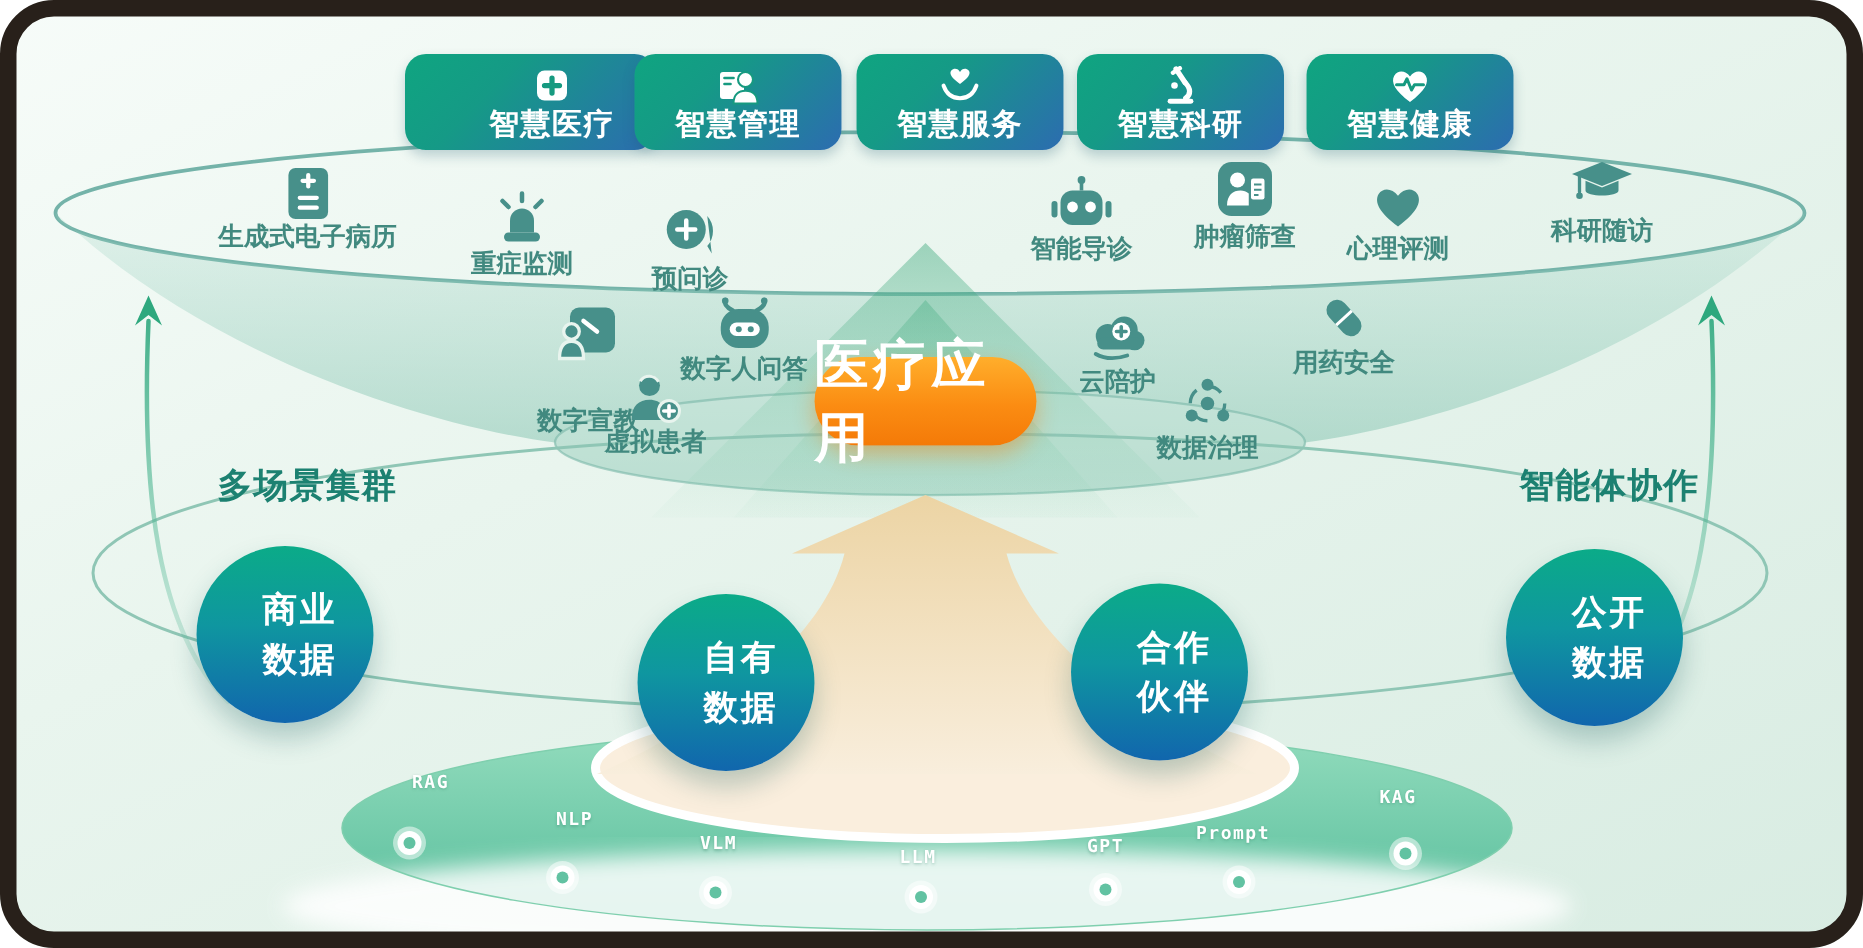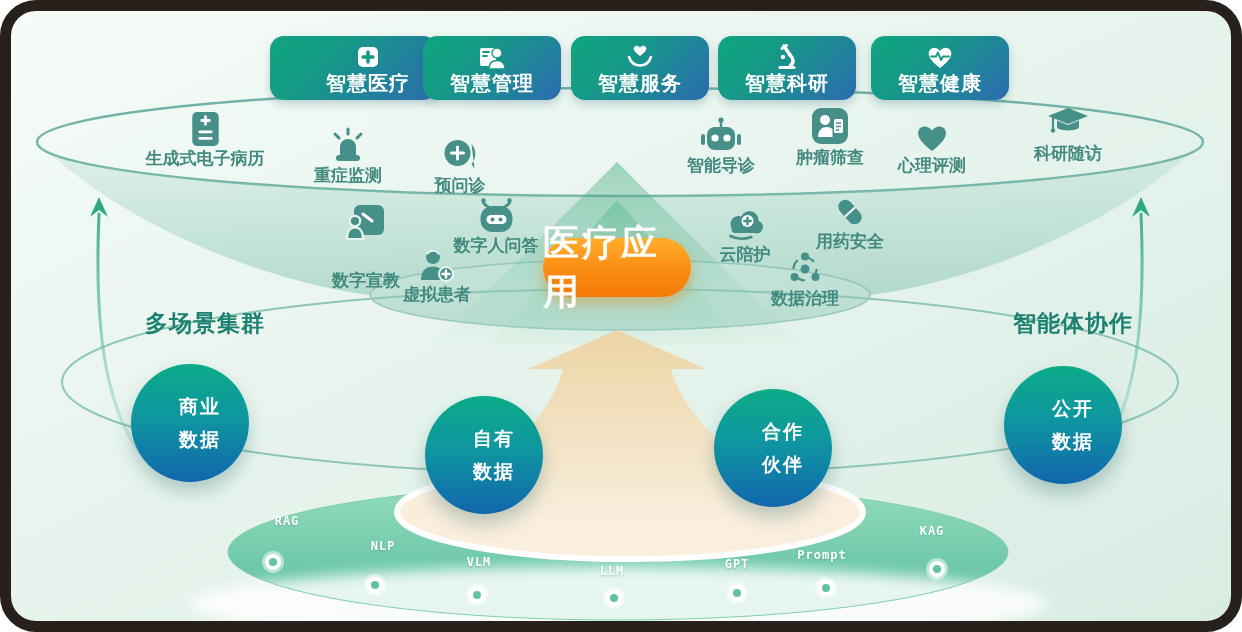--- a/index.html
+++ b/index.html
@@ -22,21 +22,21 @@
         background:linear-gradient(180deg,#ffae2b 0%,#fb8c12 55%,#f47a08 100%);
         box-shadow:0 6px 14px rgba(240,130,20,.45);display:flex;align-items:center;justify-content:center;}
   .pill span{color:#fff;font-size:36px;font-weight:bold;letter-spacing:3px;}
   
   .heading{position:absolute;z-index:10;color:#1c8171;font-size:23px;font-weight:700;letter-spacing:1px;white-space:nowrap;margin-left:40px;}
   
   .dcircle{position:absolute;width:118px;height:118px;border-radius:50%;z-index:14;
            background:linear-gradient(180deg,#0bab88 0%,#0f96a0 45%,#1166ad 100%);
            box-shadow:0 10px 18px rgba(25,95,95,.28);
            display:flex;flex-direction:column;align-items:center;justify-content:center;}
-  .dcircle span{color:#fff;font-size:19px;font-weight:bold;line-height:33px;letter-spacing:2px;margin-left:20px;}
+  .dcircle span{color:#fff;font-size:23px;font-weight:bold;line-height:33px;letter-spacing:2px;margin-left:20px;}
   
   .tech{position:absolute;z-index:14;transform:translate(-50%,-50%);color:#ffffff;font-size:12px;font-weight:bold;
         font-family:"DejaVu Sans Mono","Liberation Mono",monospace;letter-spacing:1px;text-shadow:0 1px 2px rgba(40,120,95,.35);}
 </style>
 </head>
 <body>
 
 <div class="frame">
   <div class="canvas">
 
@@ -223,21 +223,21 @@
     <div class="app-item" style="left:1068px;top:106px;">
       <svg width="44" height="36" viewBox="0 0 44 36">
         <path d="M22 2 L42 10 L22 18 L2 10 Z" fill="#47908a"></path>
         <path d="M11 14.5 V21 C11 25.5 33 25.5 33 21 V14.5 L22 19 Z" fill="#47908a"></path>
         <path d="M7 11.5 V22" stroke="#47908a" stroke-width="2.2" stroke-linecap="round"></path>
         <circle cx="7" cy="24.5" r="2.2" fill="#47908a"></circle>
       </svg>
       <span class="alabel">科研随访</span>
     </div>
 
-    <div class="app-item" style="left:366px;top:203px;gap:31px;">
+    <div class="app-item" style="left:392px;top:203px;gap:31px;">
       <svg width="40" height="38" viewBox="0 0 40 38">
         <rect x="8" y="2" width="30" height="30" rx="6" fill="#47908a"></rect>
         <path d="M17 11 L26 18" stroke="#ffffff" stroke-width="3" stroke-linecap="round"></path>
         <circle cx="9" cy="18" r="5.2" fill="#47908a" stroke="#e8f4ee" stroke-width="2.2"></circle>
         <path d="M1 36 C1 27.5 4.5 24.5 9 24.5 C13.5 24.5 17 27.5 17 36 Z" fill="#47908a" stroke="#e8f4ee" stroke-width="2.2"></path>
       </svg>
       <span class="alabel">数字宣教</span>
     </div>
     <div class="app-item" style="left:496px;top:198px;">
       <svg width="44" height="36" viewBox="0 0 44 36">
@@ -267,21 +267,21 @@
         <circle cx="15" cy="17" r="8" fill="#47908a"></circle>
         <circle cx="26" cy="13" r="9" fill="#47908a"></circle>
         <circle cx="33" cy="20" r="6.5" fill="#47908a"></circle>
         <rect x="8" y="18" width="30" height="8" rx="4" fill="#47908a"></rect>
         <circle cx="24" cy="14" r="6" fill="#ffffff"></circle>
         <path d="M24 10.8 V17.2 M20.8 14 H27.2" stroke="#47908a" stroke-width="2.4" stroke-linecap="round"></path>
         <path d="M7 29 Q16 34 28 30" stroke="#47908a" stroke-width="2.6" fill="none" stroke-linecap="round"></path>
       </svg>
       <span class="alabel">云陪护</span>
     </div>
-    <div class="app-item" style="left:850px;top:194px;">
+    <div class="app-item" style="left:896px;top:194px;">
       <svg width="36" height="36" viewBox="0 0 36 36">
         <g transform="rotate(-42 18 18)">
           <rect x="11" y="4" width="14" height="28" rx="7" fill="#47908a"></rect>
           <path d="M11 18 H25" stroke="#ffffff" stroke-width="2"></path>
         </g>
       </svg>
       <span class="alabel">用药安全</span>
     </div>
     <div class="app-item" style="left:805px;top:251px;">
       <svg width="36" height="36" viewBox="0 0 36 36">

